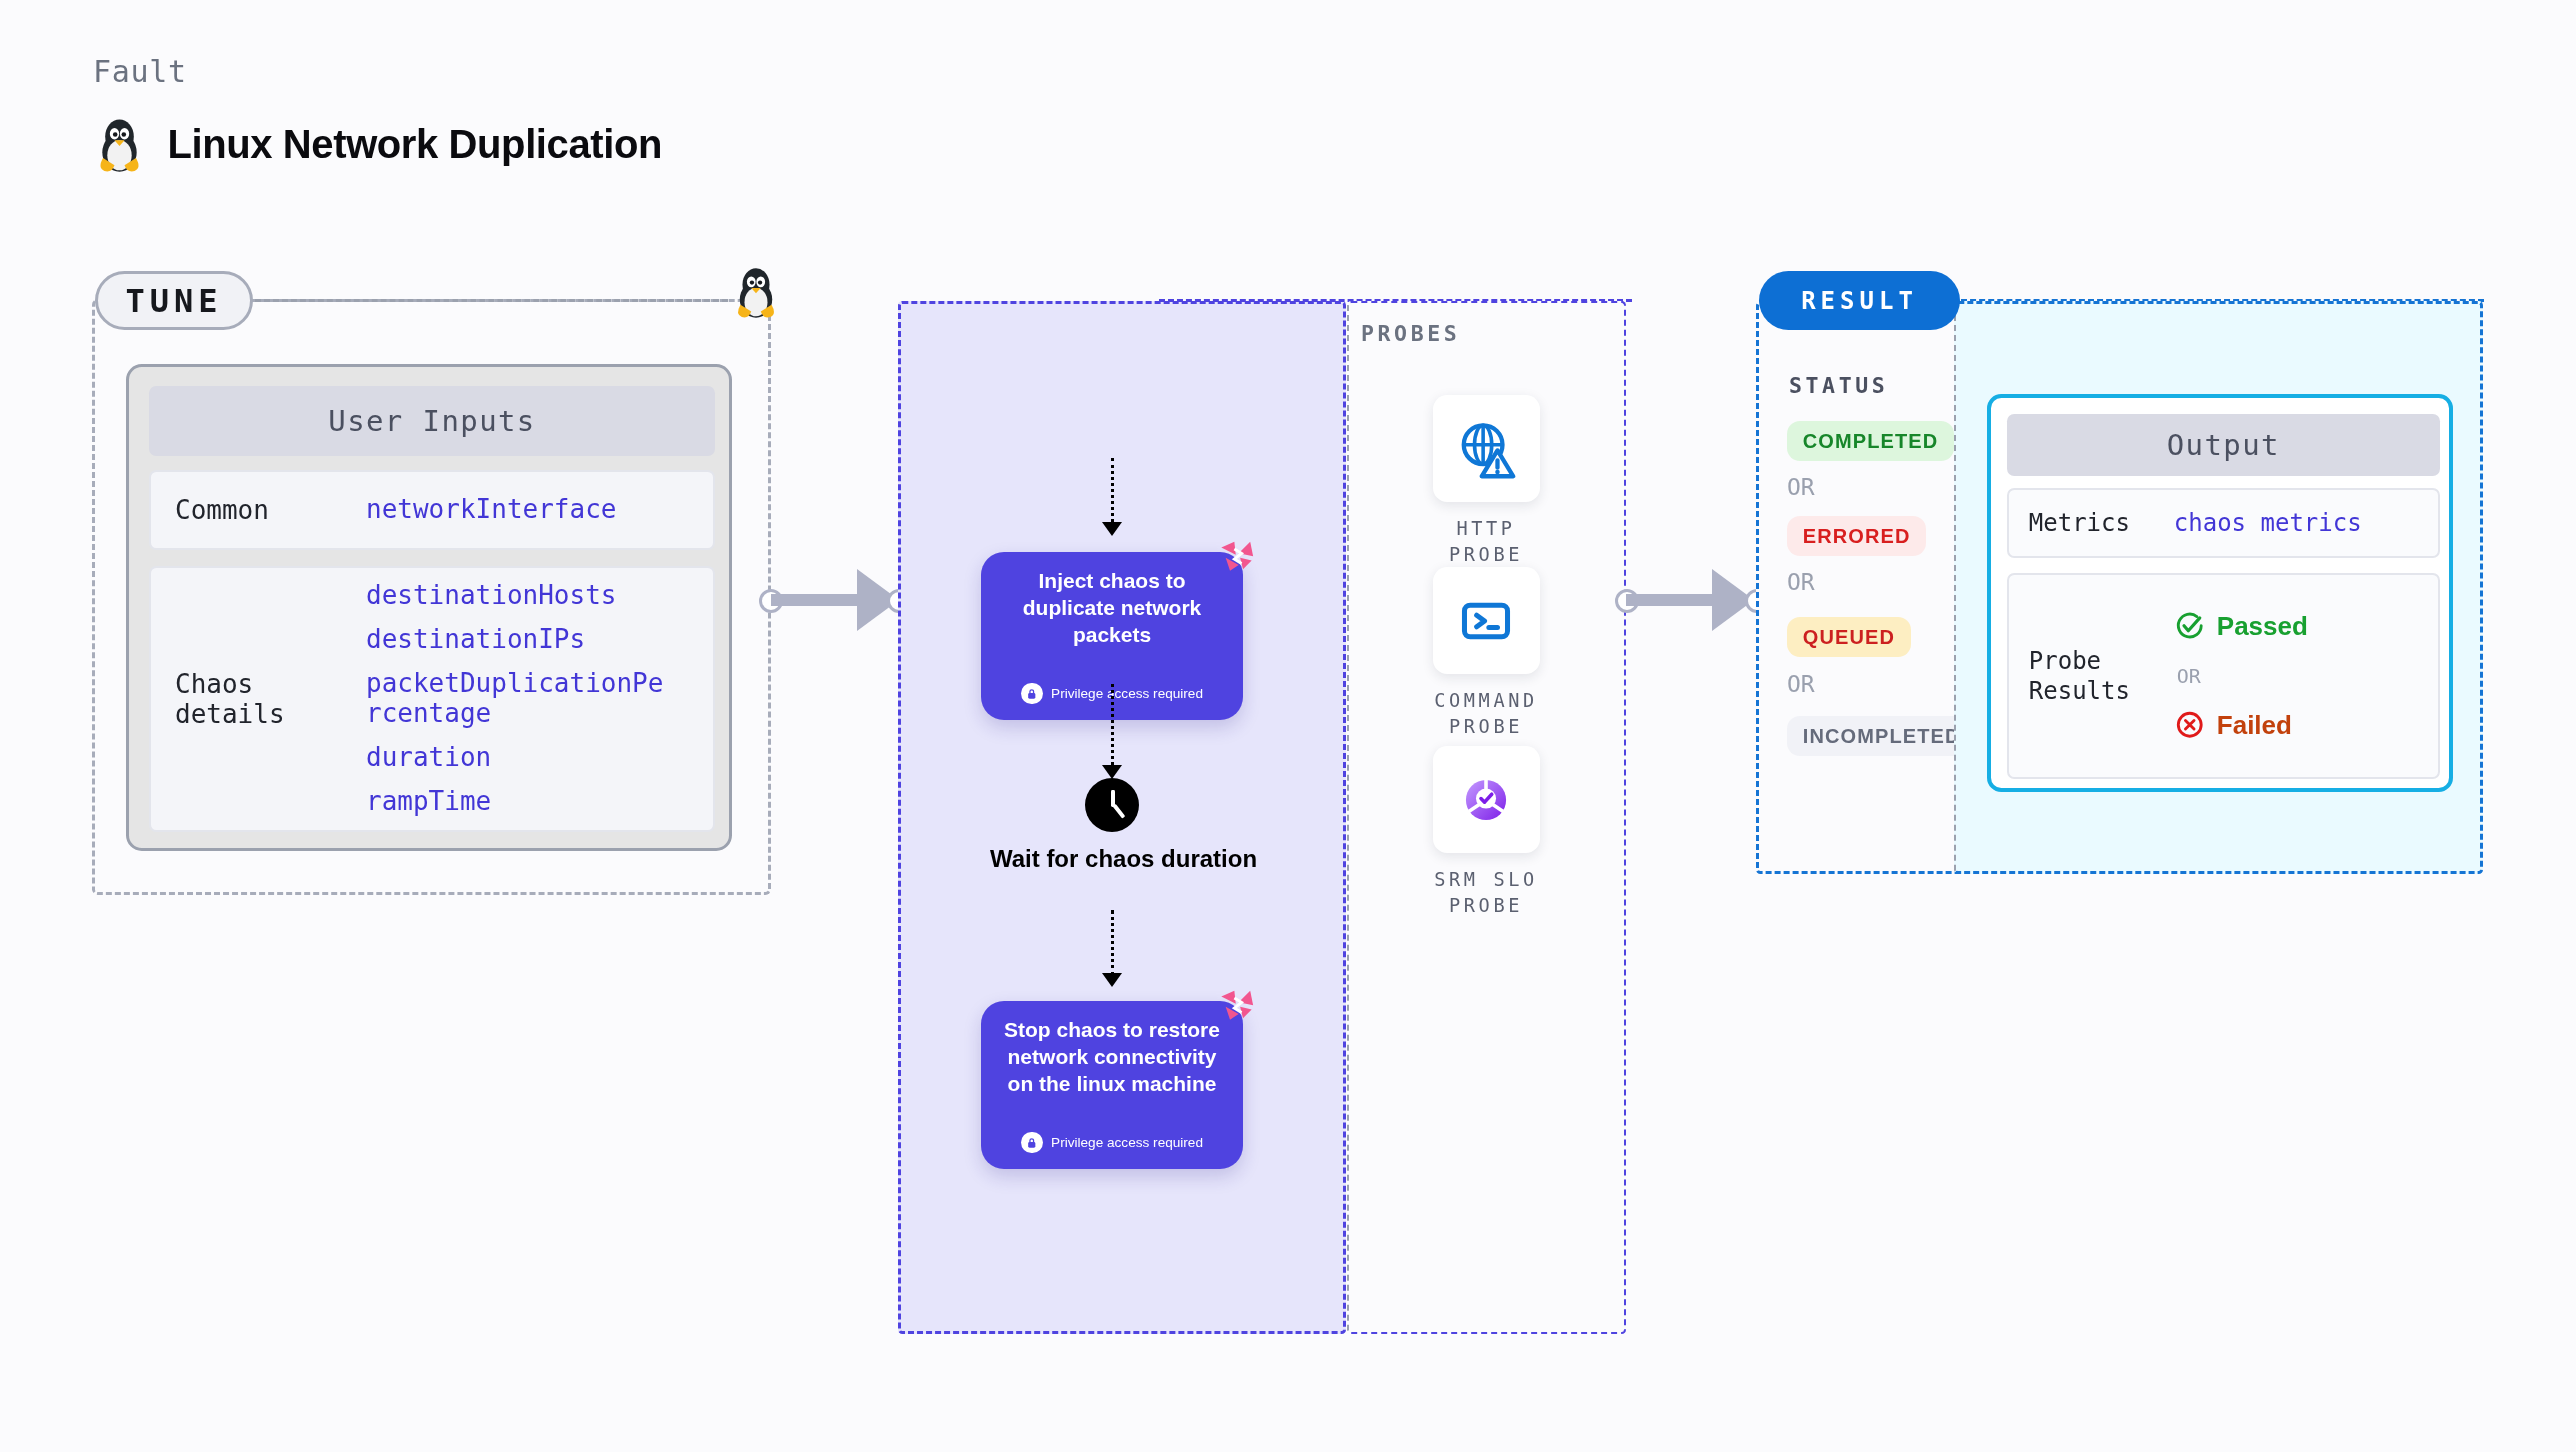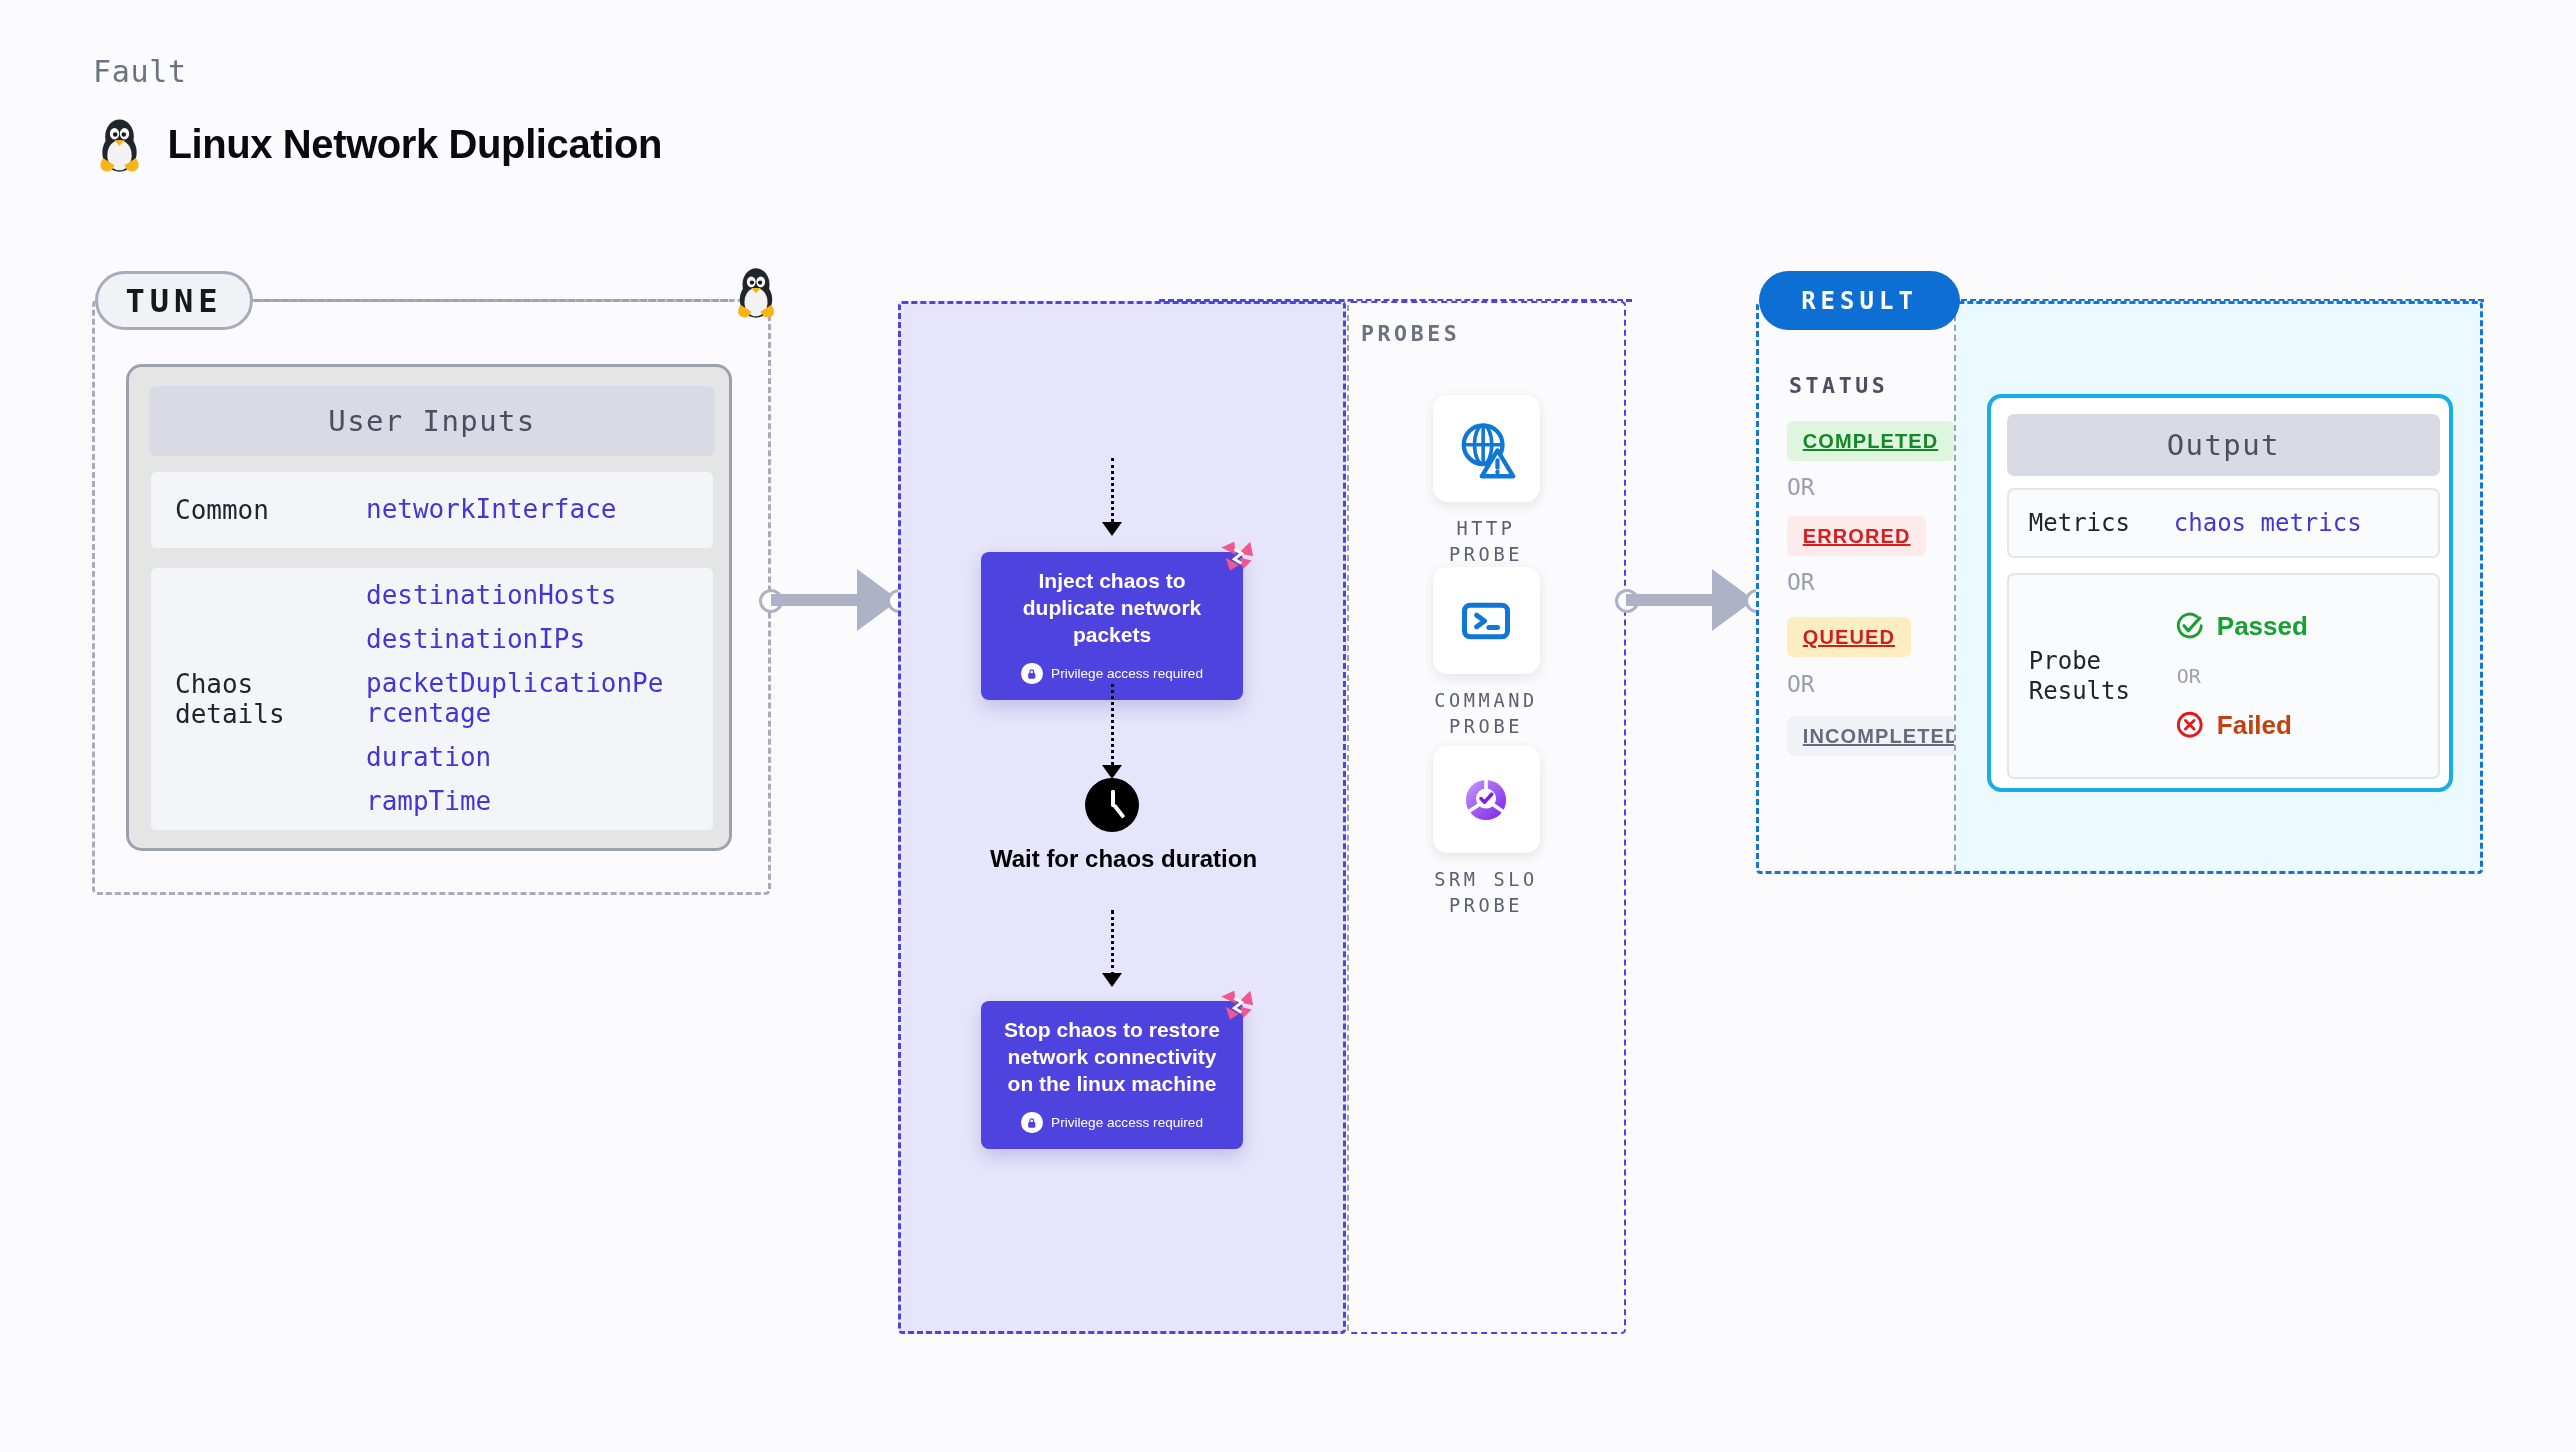--- a/index.html
+++ b/index.html
@@ -99,24 +99,25 @@
     font-family: "DejaVu Sans Mono", monospace;
     font-size: 21.5px; color: #6b7280; letter-spacing: 3.6px; font-weight: 700;
   }
 
   .exec-step-text {
     position: absolute; text-align: center; width: 401px; left: 923px;
     font-size: 24px; font-weight: 700; color: #000; line-height: 1.28;
   }
   .exec-block {
     position: absolute; left: 981px; width: 262px;
-    background: #4f43e0; border-radius: 8px;
+    background: #4f43e0; border-radius: 23px;
     box-shadow: 0 7.2px 18.6px rgba(40,30,140,.18);
     display: flex; flex-direction: column; align-items: center; justify-content: center;
     padding: 15.8px 18.6px;
+    gap: 20px;
   }
   .exec-block .bt {
     color: #fff; font-size: 21px; font-weight: 700; text-align: center; line-height: 1.28;
   }
   .priv {
     display: flex; align-items: center; gap: 8.6px; margin-top: 14.3px;
     color: #fff; font-size: 13.6px;
   }
   .lock-badge {
     width: 21.5px; height: 21.5px; border-radius: 50%; background: #fff;
@@ -175,22 +176,22 @@
     border: 3.6px dashed #1574d4; border-radius: 4.3px; background: #eafaff;
     border-left: 2.1px dashed #9ba1ae;
   }
   .status-title {
     position: absolute; left: 1789px; top: 373px;
     font-family: "DejaVu Sans Mono", monospace;
     font-size: 21.5px; color: #4b5060; letter-spacing: 3.6px; font-weight: 700;
   }
   .status-chip {
     position: absolute; left: 1787px;
-    border-radius: 6px; padding: 8.6px 15.8px;
-    font-size: 20px; font-weight: 700; letter-spacing: 1.1px; text-decoration: underline;
+    border-radius: 13px; padding: 8.6px 15.8px;
+    font-size: 20px; font-weight: 700; letter-spacing: 1.1px;
   }
   .or-text {
     position: absolute; left: 1787px;
     font-family: "DejaVu Sans Mono", monospace;
     font-size: 23px; color: #9aa0ae;
   }
 
   .output-card {
     position: absolute; left: 1987px; top: 394px; width: 466px; height: 398px;
     background: #ffffff; border: 4.3px solid #16aee4; border-radius: 14.3px;

